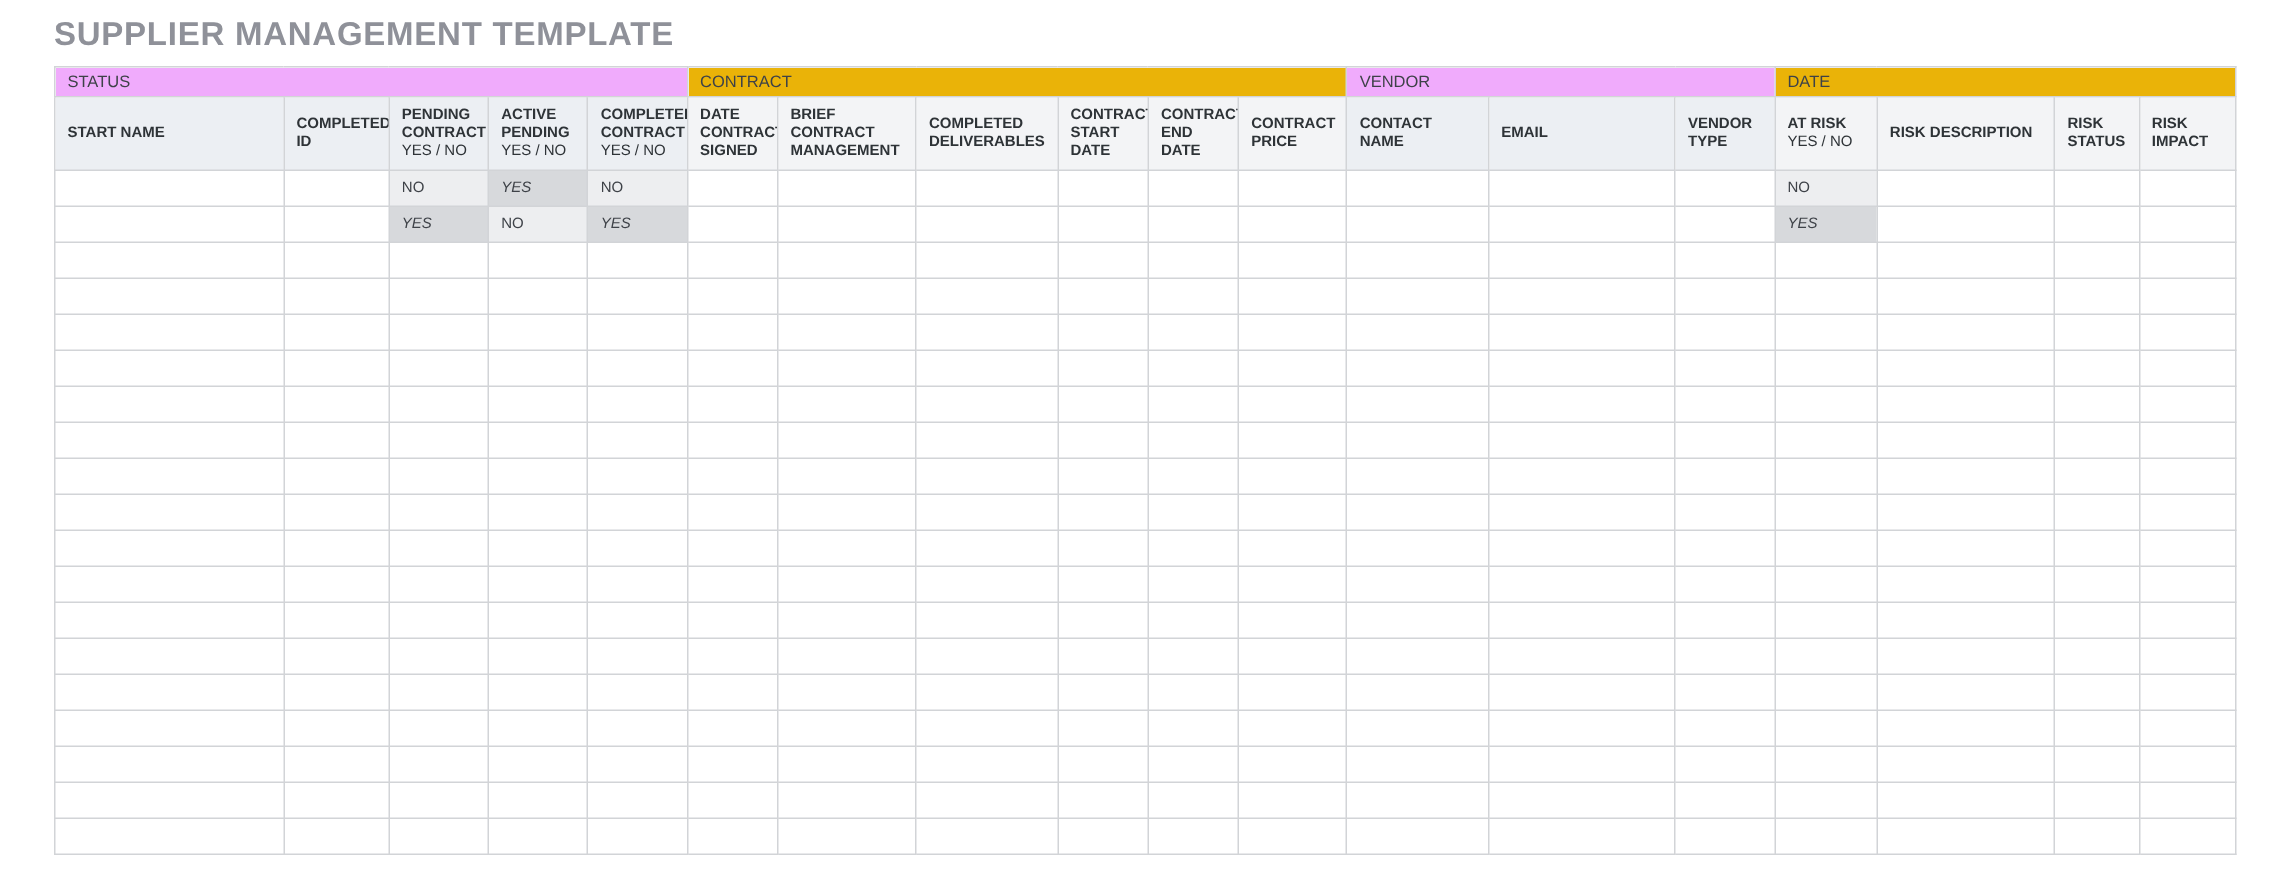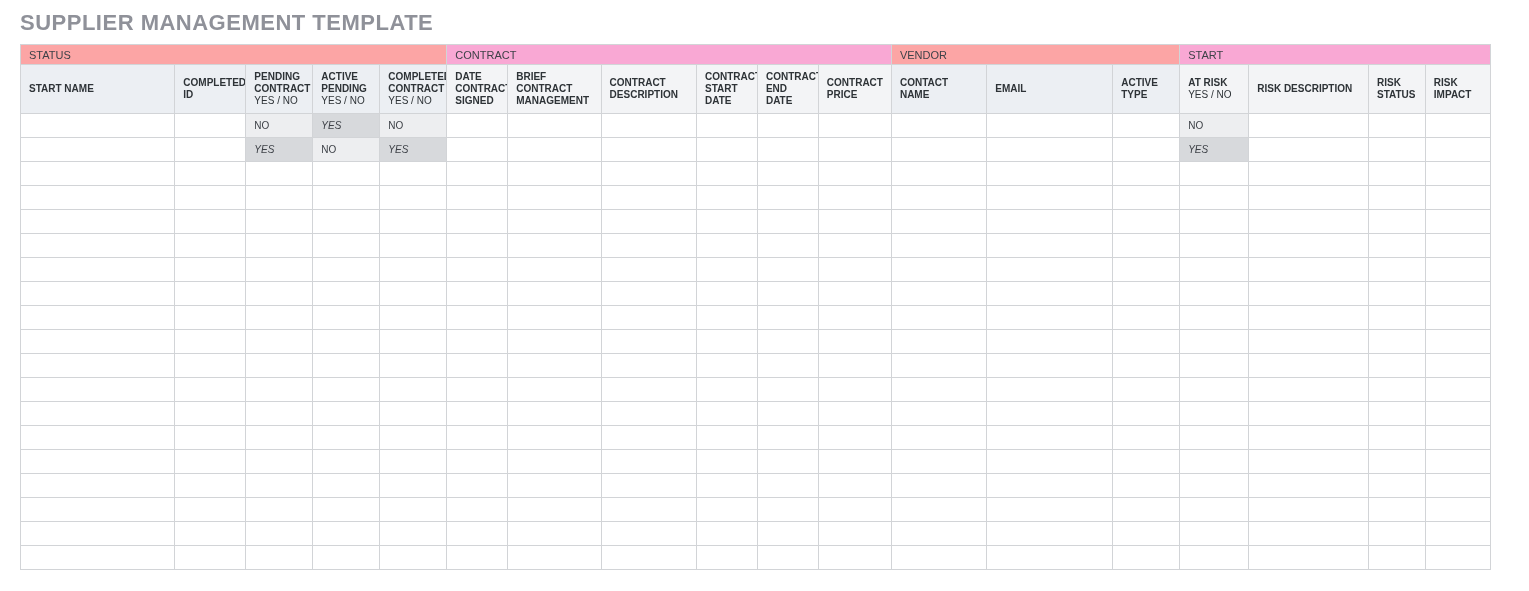--- a/index.html
+++ b/index.html
@@ -5,21 +5,21 @@
   * { box-sizing: border-box; }
   html, body {
     margin: 0;
     padding: 0;
     font-family: Arial, Helvetica, sans-serif;
     background: #fff;
     color: #333;
   }
   .page {
     width: 1511px;
-    padding: 10px 20px 20px 20px;
+    padding: 10px 20px 20px 36px;
   }
   .title {
     font-size: 22px;
     font-weight: 700;
     letter-spacing: 0.5px;
     color: #8f9199;
     margin: 0 0 8px 0;
   }
   table.grid {
     border-collapse: collapse;
@@ -30,29 +30,29 @@
     border: 1px solid #d2d4d7;
     padding: 5px 8px;
     font-size: 10px;
     text-align: left;
     vertical-align: middle;
     overflow: hidden;
     height: 24px;
   }
   
   tr.group-row th {
-    background: #fca5a5;
+    background: #f0abfc;
     color: #3e4248;
     font-weight: 400;
     font-size: 11px;
     height: 20px;
     padding: 3px 8px;
   }
   tr.group-row th.light {
-    background: #f9a8d4;
+    background: #eab308;
   }
   
   tr.col-row th {
     background: #eceff3;
     color: #2e3337;
     font-weight: 700;
     font-size: 10px;
     line-height: 1.2;
     height: 42px;
     padding: 6px 8px;
@@ -126,37 +126,37 @@
       <col class="c-at-risk">
         <col class="c-risk-desc">
         <col class="c-risk-status">
         <col class="c-risk-impact">
     </colgroup>
     <thead>
       <tr class="group-row">
         <th colspan="5">STATUS</th>
         <th colspan="6" class="light">CONTRACT</th>
         <th colspan="3">VENDOR</th>
-        <th colspan="4" class="light">START</th>
+        <th colspan="4" class="light">DATE</th>
       </tr>
       <tr class="col-row">
         <th>START NAME</th>
         <th>COMPLETED ID</th>
         <th><span>PENDING CONTRACT</span><span class="yn">YES / NO</span></th>
         <th><span>ACTIVE PENDING</span><span class="yn">YES / NO</span></th>
         <th><span>COMPLETED CONTRACT</span><span class="yn">YES / NO</span></th>
         <th class="alt">DATE CONTRACT SIGNED</th>
         <th class="alt">BRIEF CONTRACT MANAGEMENT</th>
-        <th class="alt">CONTRACT DESCRIPTION</th>
+        <th class="alt">COMPLETED DELIVERABLES</th>
         <th class="alt">CONTRACT START DATE</th>
         <th class="alt">CONTRACT END DATE</th>
         <th class="alt">CONTRACT PRICE</th>
         <th>CONTACT NAME</th>
         <th>EMAIL</th>
-        <th>ACTIVE TYPE</th>
+        <th>VENDOR TYPE</th>
         <th class="alt"><span>AT RISK</span><span class="yn">YES / NO</span></th>
         <th class="alt">RISK DESCRIPTION</th>
         <th class="alt">RISK STATUS</th>
         <th class="alt">RISK IMPACT</th>
       </tr>
     </thead>
     <tbody id="table-body">
         <tr class="data-row">
           <td></td>
           <td></td>

